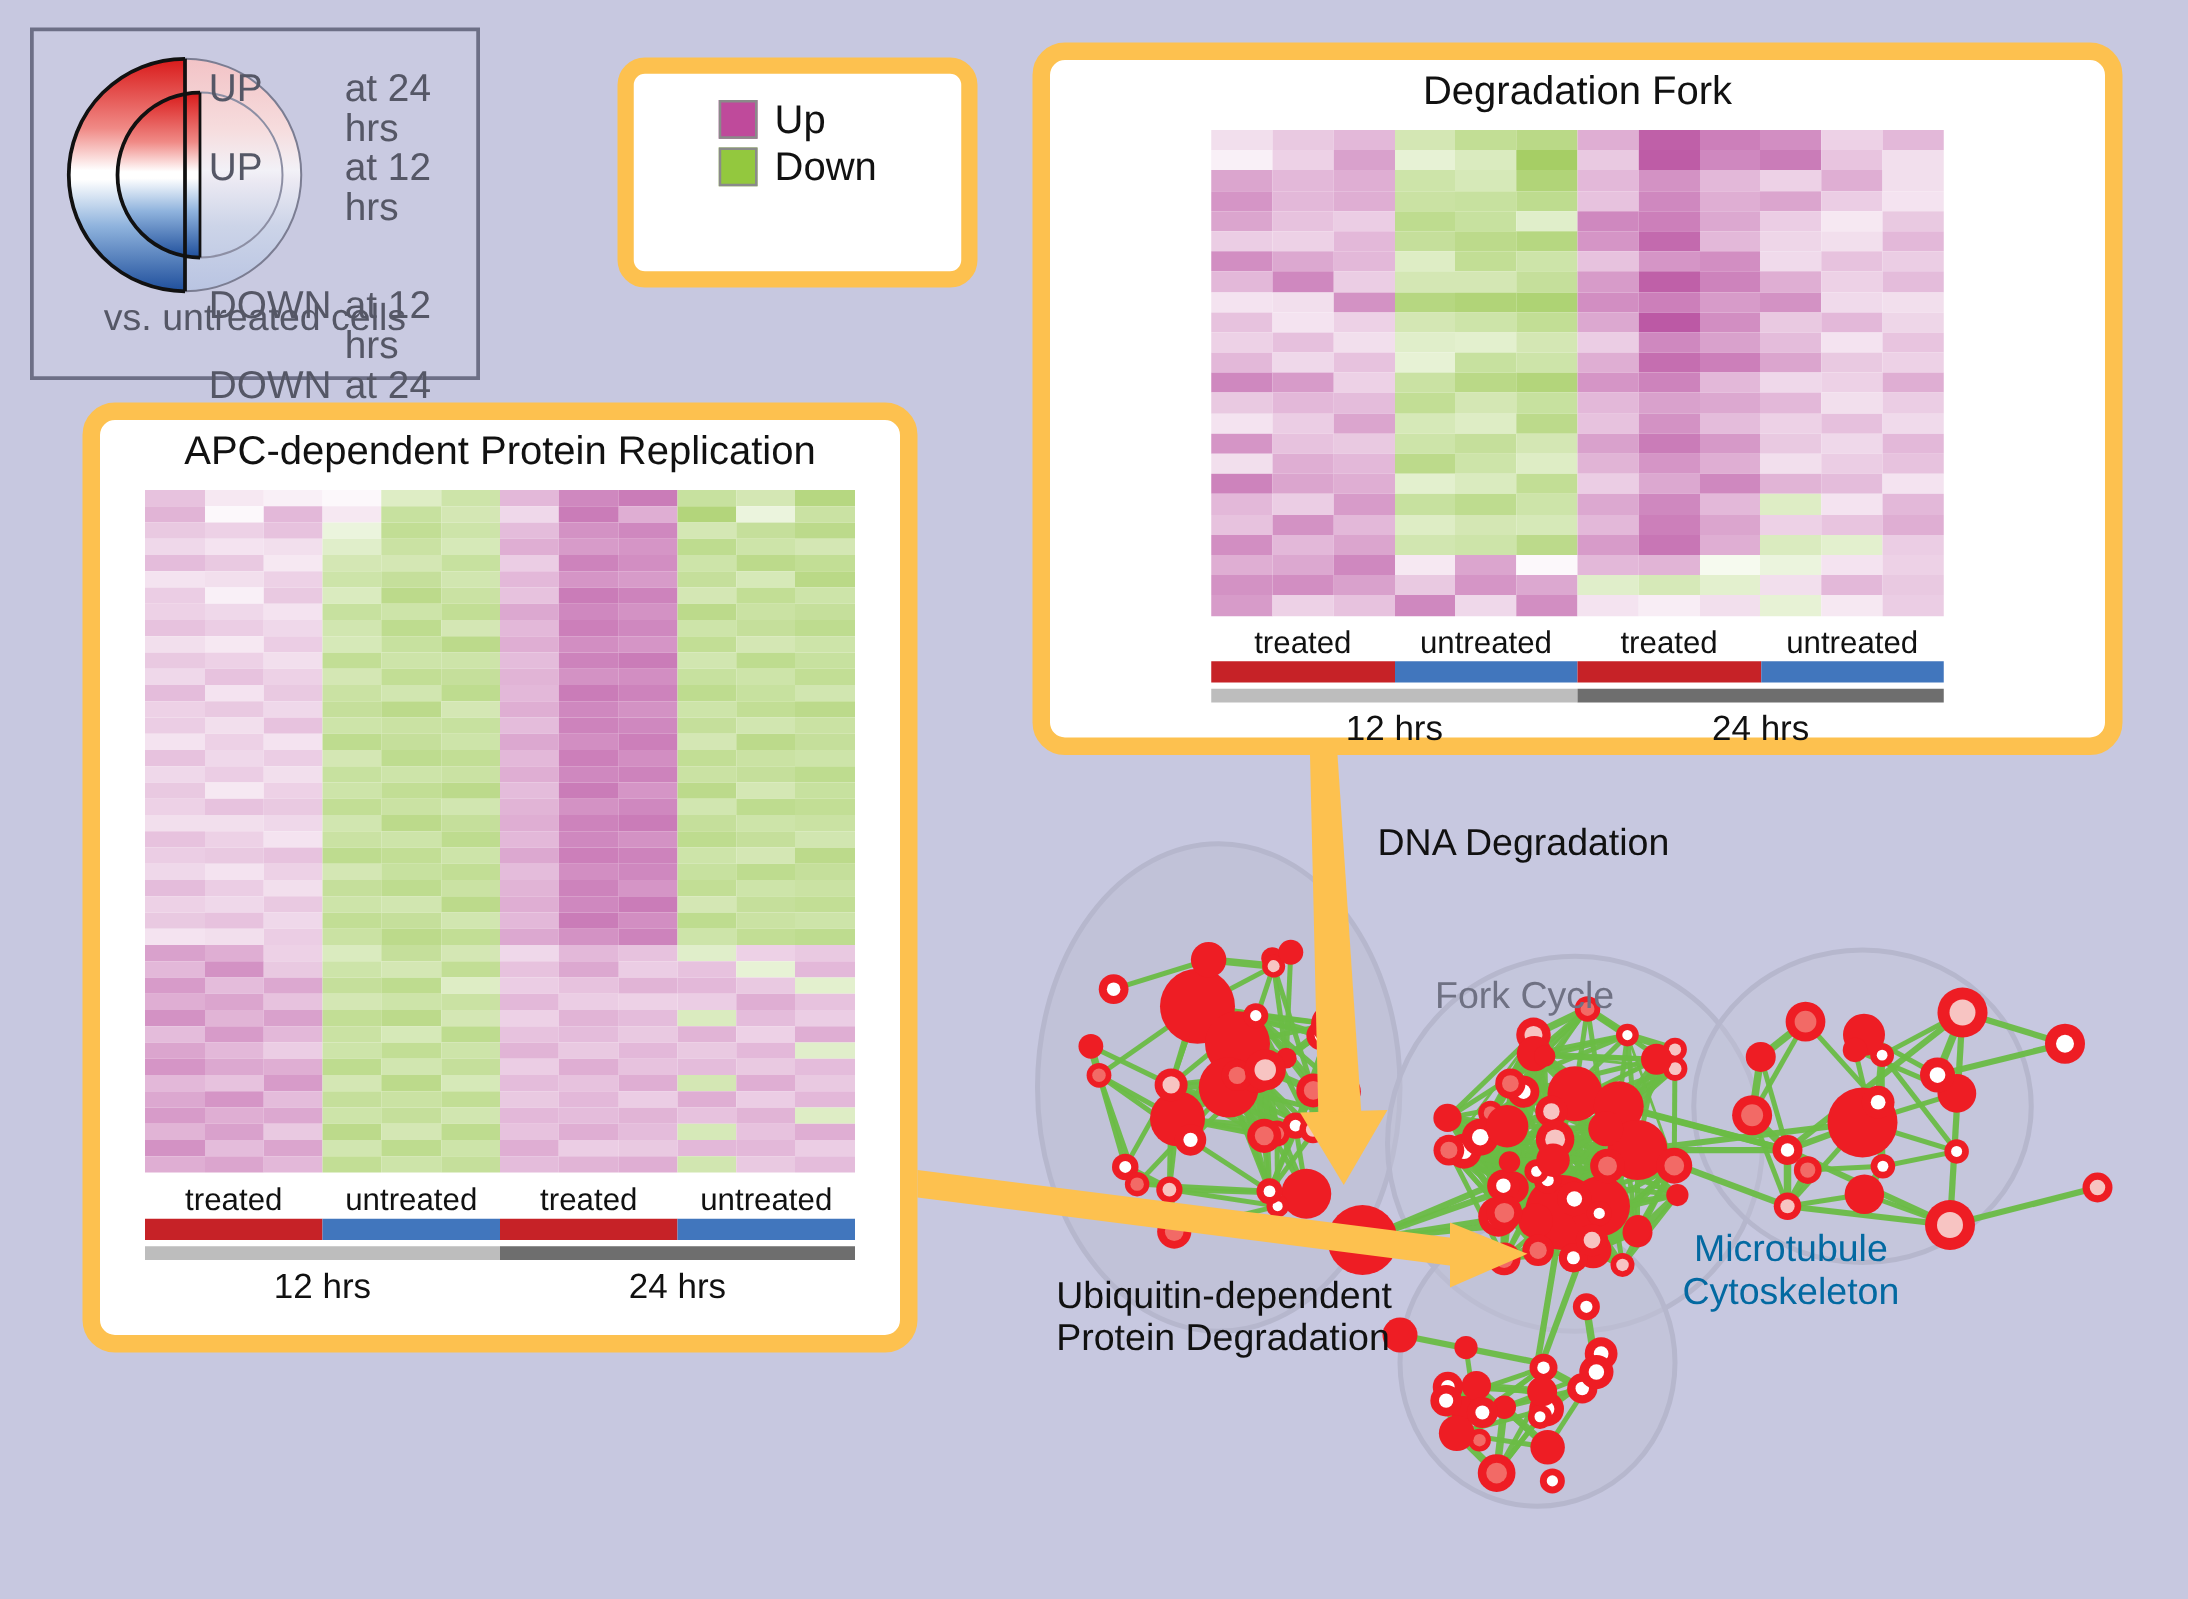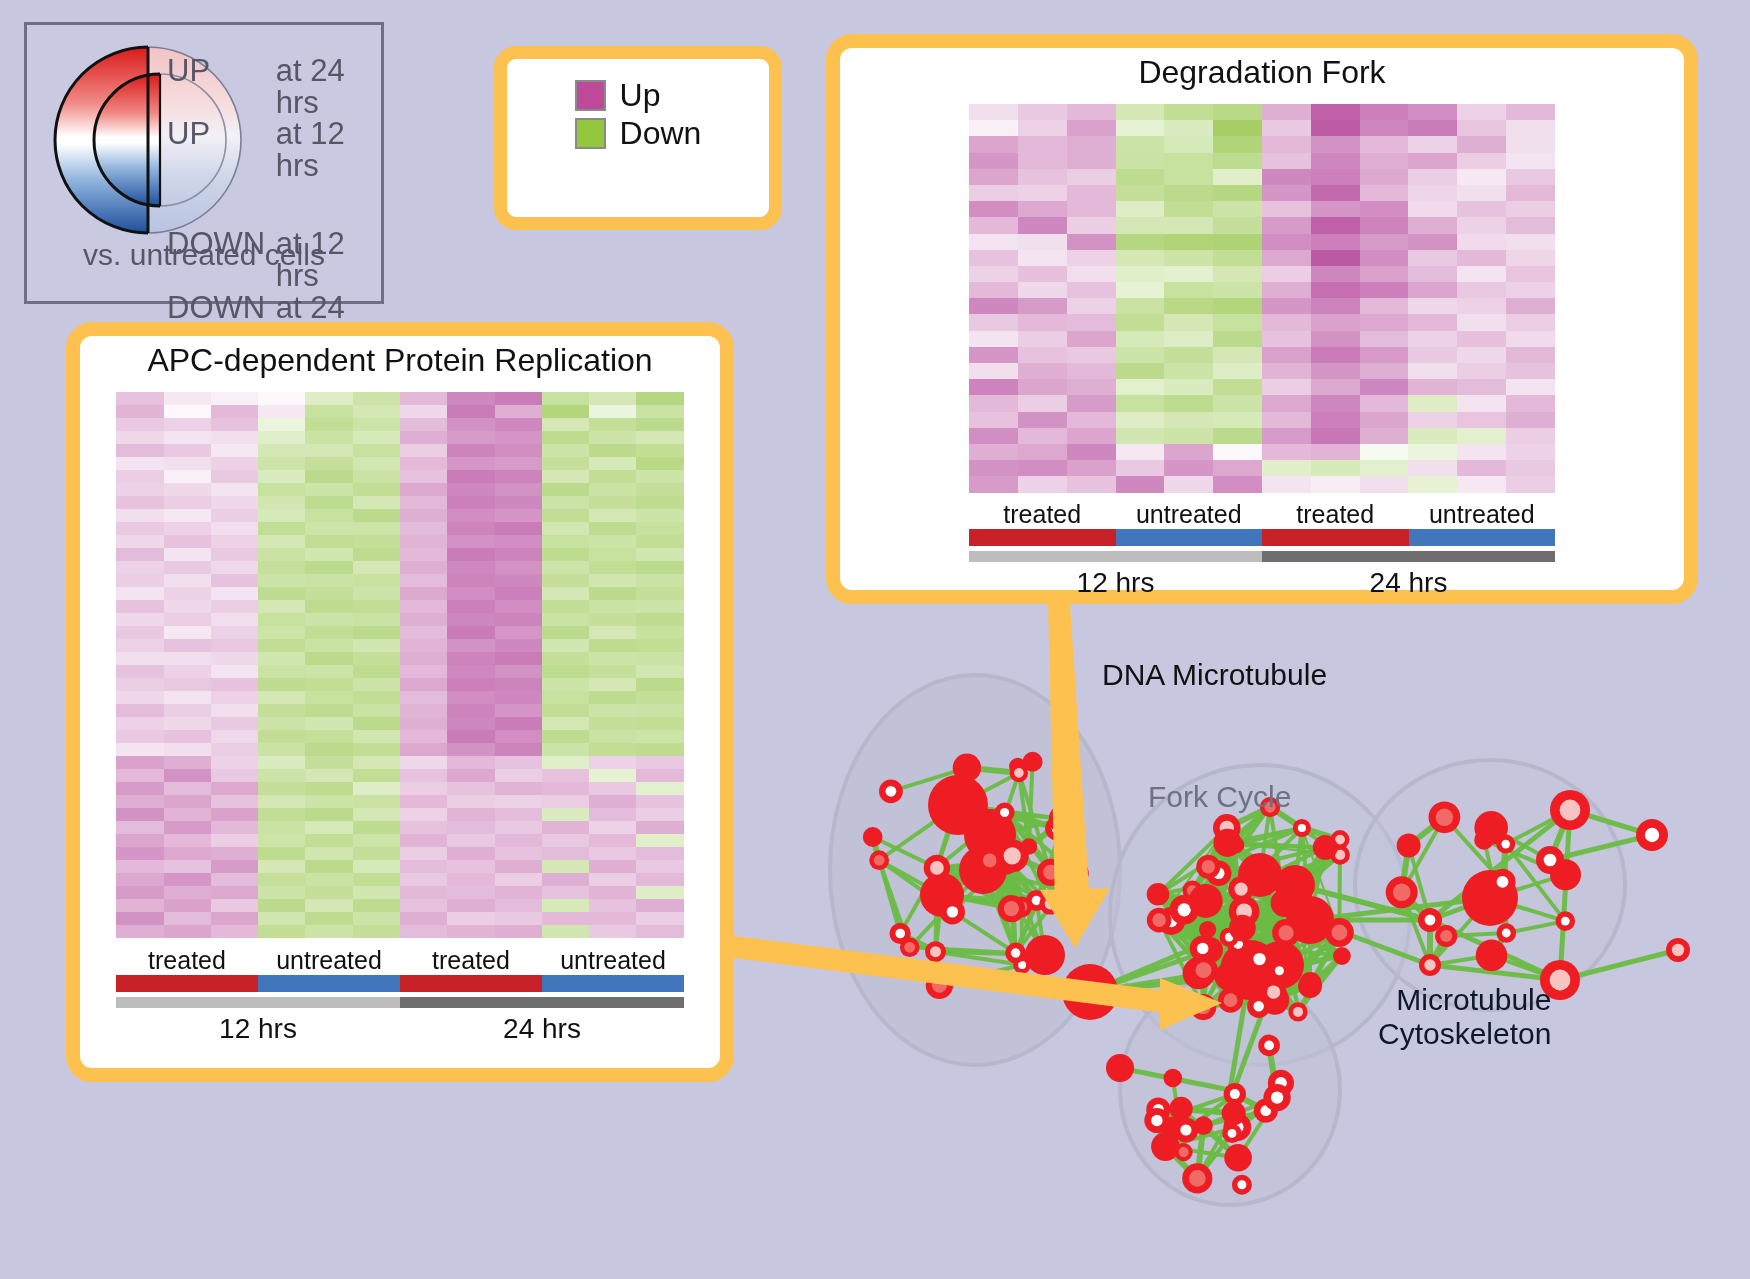--- a/index.html
+++ b/index.html
@@ -57,21 +57,21 @@
   .tbar i{display:block;}
   .gbar{display:grid;grid-template-columns:repeat(2,1fr);height:11px;margin-top:5px;}
   .gbar i{display:block;}
   .hlabels{display:grid;grid-template-columns:repeat(2,1fr);margin-top:5px;}
   .hlabels span{text-align:center;font-size:28px;color:#111;}
   
   #network{position:absolute;left:790px;top:620px;width:960px;height:659px;}
   .clabel{position:absolute;font-size:30px;white-space:pre-line;line-height:1.12;}
   #lbl-dna{left:312px;top:38px;color:#111;}
   #lbl-cc{left:358px;top:160px;color:#6f7183;}
-  #lbl-mt{left:588px;top:363px;color:#0f172a;text-align:right;}
+  #lbl-mt{left:556px;top:363px;color:#0369a1;text-align:center;}
   #lbl-ub{left:55px;top:400px;color:#111;}
 </style>
 </head>
 <body>
 
 <div id="circle-legend">
   <div class="circles">
     <svg width="190" height="195" viewBox="0 0 190 195">
       <defs>
         <linearGradient id="gOuter" x1="0" y1="0" x2="0" y2="1">
@@ -1690,24 +1690,26 @@
       <circle cx="760.0" cy="240.0" r="6.3" fill="#ffffff"></circle>
       <circle cx="640.0" cy="300.0" r="12.0" fill="#ee1d24"></circle>
       <circle cx="640.0" cy="300.0" r="5.4" fill="#ffffff"></circle>
       <circle cx="640.0" cy="345.0" r="11.0" fill="#ee1d24"></circle>
       <circle cx="640.0" cy="345.0" r="5.7" fill="#f7c4c2"></circle>
       <circle cx="888.0" cy="330.0" r="12.0" fill="#ee1d24"></circle>
       <circle cx="888.0" cy="330.0" r="6.2" fill="#f7c4c2"></circle>
       <circle cx="770.0" cy="360.0" r="20.0" fill="#ee1d24"></circle>
       <circle cx="770.0" cy="360.0" r="10.4" fill="#f7c4c2"></circle>
     </svg>
-  <div class="clabel" id="lbl-dna">DNA Microtubule</div>
+  <div class="clabel" id="lbl-dna">DNA Degradation</div>
   <div class="clabel" id="lbl-cc">Fork Cycle</div>
   <div class="clabel" id="lbl-mt">Microtubule
 Cytoskeleton</div>
+  <div class="clabel" id="lbl-ub">Ubiquitin-dependent
+Protein Degradation</div>
 </div>
 
 <svg id="connectors" width="1750" height="1279" style="position:absolute;left:0;top:0;pointer-events:none;">
   <path d="M1048 604 L1070 604 L1090 905 L1055 905 Z" fill="#fdc14f"></path>
   <path d="M1040 890 L1110 888 L1075 948 Z" fill="#fdc14f"></path>
   <path d="M734 936 L1175 992 L1172 1014 L734 958 Z" fill="#fdc14f"></path>
   <path d="M1160 978 L1160 1030 L1222 1003 Z" fill="#fdc14f"></path>
 </svg>
 
 </body></html>

